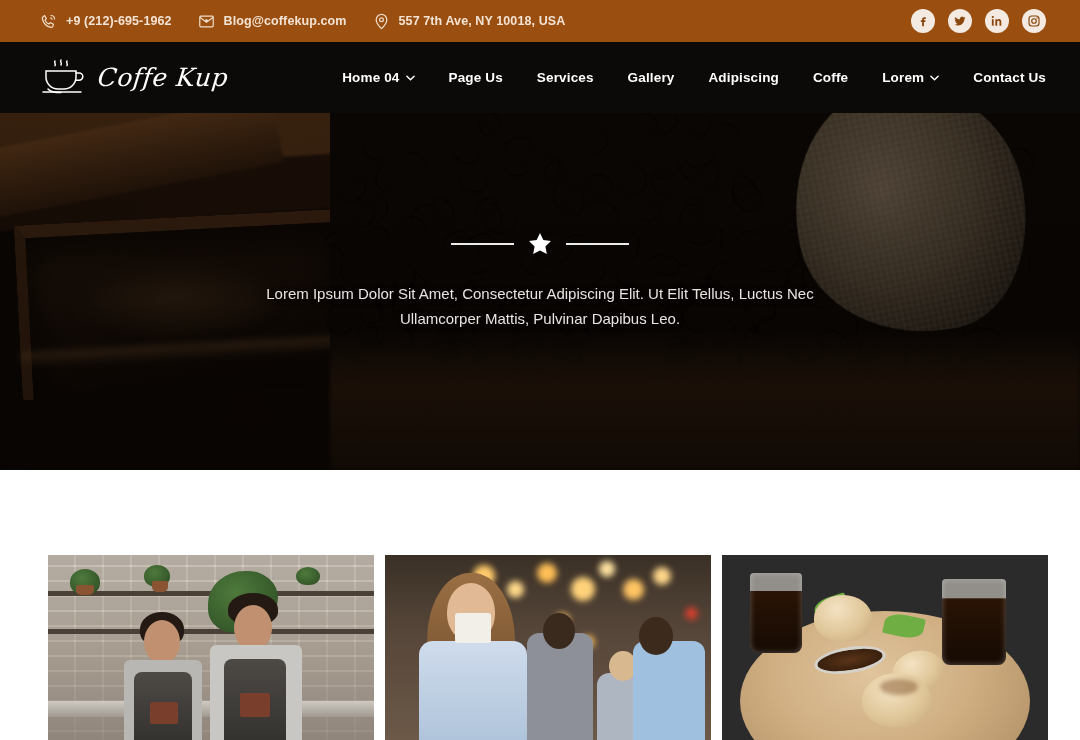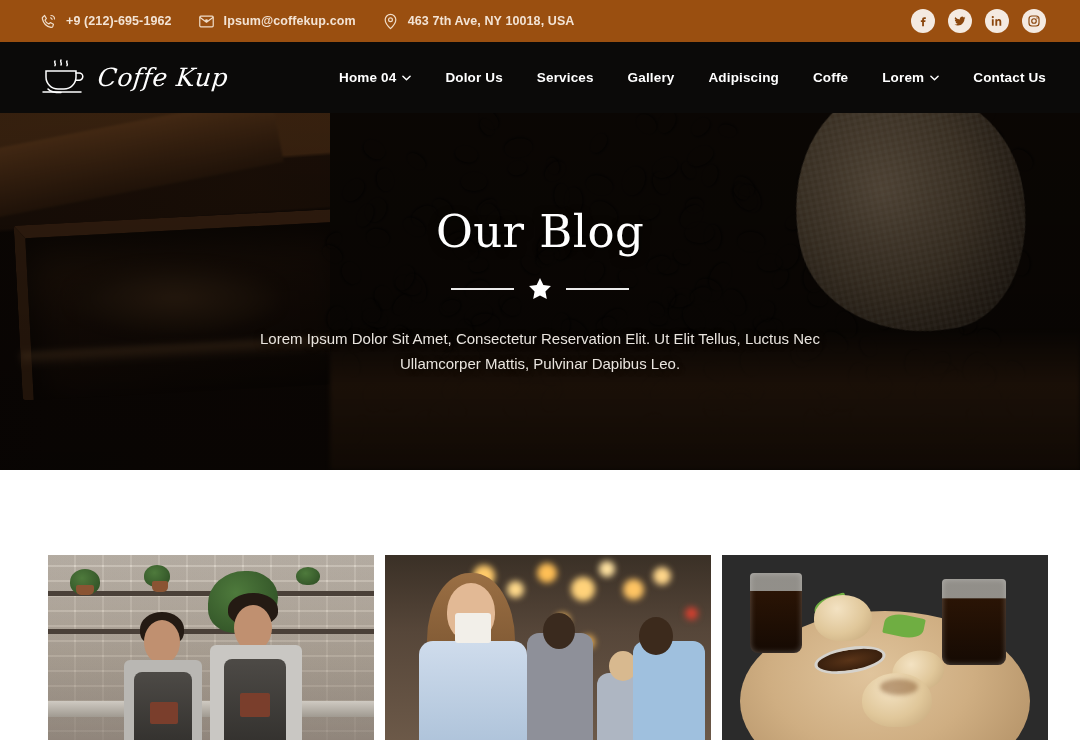--- a/index.html
+++ b/index.html
@@ -271,31 +271,31 @@
     </div>
 
     <div class="tb-item">
       <span class="tb-ico">
         <svg viewBox="0 0 24 24" fill="none" stroke="#f0ddc9" stroke-width="1.7" stroke-linejoin="round">
           <rect x="2.5" y="4.5" width="19" height="15" rx="1.5"></rect>
           <path d="M2.5 6 12 13 21.5 6"></path>
           <circle cx="12" cy="11" r="2.1" fill="#f0ddc9" stroke="none"></circle>
         </svg>
       </span>
-      <span class="txt">Ipsum@coffekup.com</span>
+      <span class="txt">Blog@coffekup.com</span>
     </div>
 
     <div class="tb-item">
       <span class="tb-ico">
         <svg viewBox="0 0 24 24" fill="none" stroke="#f0ddc9" stroke-width="1.7" stroke-linejoin="round">
           <path d="M12 22s7.5-7 7.5-12.5A7.5 7.5 0 0 0 4.5 9.5C4.5 15 12 22 12 22z"></path>
           <circle cx="12" cy="9.6" r="2.7"></circle>
         </svg>
       </span>
-      <span class="txt">463 7th Ave, NY 10018, USA</span>
+      <span class="txt">557 7th Ave, NY 10018, USA</span>
     </div>
   </div>
 
   <div class="topbar-right">
     <a class="soc">
       <svg width="14" height="14" viewBox="0 0 24 24" fill="#8a460d">
         <path d="M14.6 8.4h2.2V5.6h-2.6c-2.3 0-3.7 1.4-3.7 3.7v1.5H8.3v2.9h2.2V21h3.1v-7.3h2.3l.4-2.9h-2.7V9.7c0-.9.3-1.3 1-1.3z"></path>
       </svg>
     </a>
     <a class="soc">
@@ -335,21 +335,21 @@
   </div>
 
   <div class="nav">
     <div class="nav-item">
       <span>Home 04</span>
       <svg class="chev" viewBox="0 0 10 6" fill="none" stroke="#ffffff" stroke-width="1.6" stroke-linecap="round" stroke-linejoin="round">
           <path d="M1 1l4 4 4-4"></path>
         </svg>
     </div>
     <div class="nav-item">
-      <span>Dolor Us</span>
+      <span>Page Us</span>
     </div>
     <div class="nav-item">
       <span>Services</span>
     </div>
     <div class="nav-item">
       <span>Gallery</span>
     </div>
     <div class="nav-item">
       <span>Adipiscing</span>
     </div>
@@ -608,29 +608,28 @@
           <i class="bean" style="left:548.3px;top:-3.1px;width:27.1px;height:20.8px;transform:rotate(291deg);filter:brightness(1.11);"></i>
           <i class="bean" style="left:356.1px;top:85.7px;width:17.6px;height:13.6px;transform:rotate(170deg);filter:brightness(0.81);"></i>
         </div>
       <div class="sack"></div>
       <div class="table"></div>
     </div>
   </div>
   <div class="hero-scrim"></div>
 
   <div class="hero-content">
-    <div class="hero-title">Our Blog</div>
     <div class="divider">
       <span class="dline"></span>
       <svg class="star" viewBox="0 0 24 24" fill="#ffffff">
         <path d="M12 1.8l3.1 6.6 7 .9-5.1 4.9 1.3 7.1L12 17.9l-6.3 3.4 1.3-7.1L1.9 9.3l7-.9z"></path>
       </svg>
       <span class="dline"></span>
     </div>
-    <div class="hero-sub">Lorem Ipsum Dolor Sit Amet, Consectetur Reservation Elit. Ut Elit Tellus, Luctus Nec Ullamcorper Mattis, Pulvinar Dapibus Leo.</div>
+    <div class="hero-sub">Lorem Ipsum Dolor Sit Amet, Consectetur Adipiscing Elit. Ut Elit Tellus, Luctus Nec Ullamcorper Mattis, Pulvinar Dapibus Leo.</div>
   </div>
 </div>
 
 <div class="blog-section">
   <div class="blog-grid">
 
     <div class="card">
       <div class="card-img c1">
         <div class="brick"></div>
         <div class="shelf" style="top:36px"></div>

